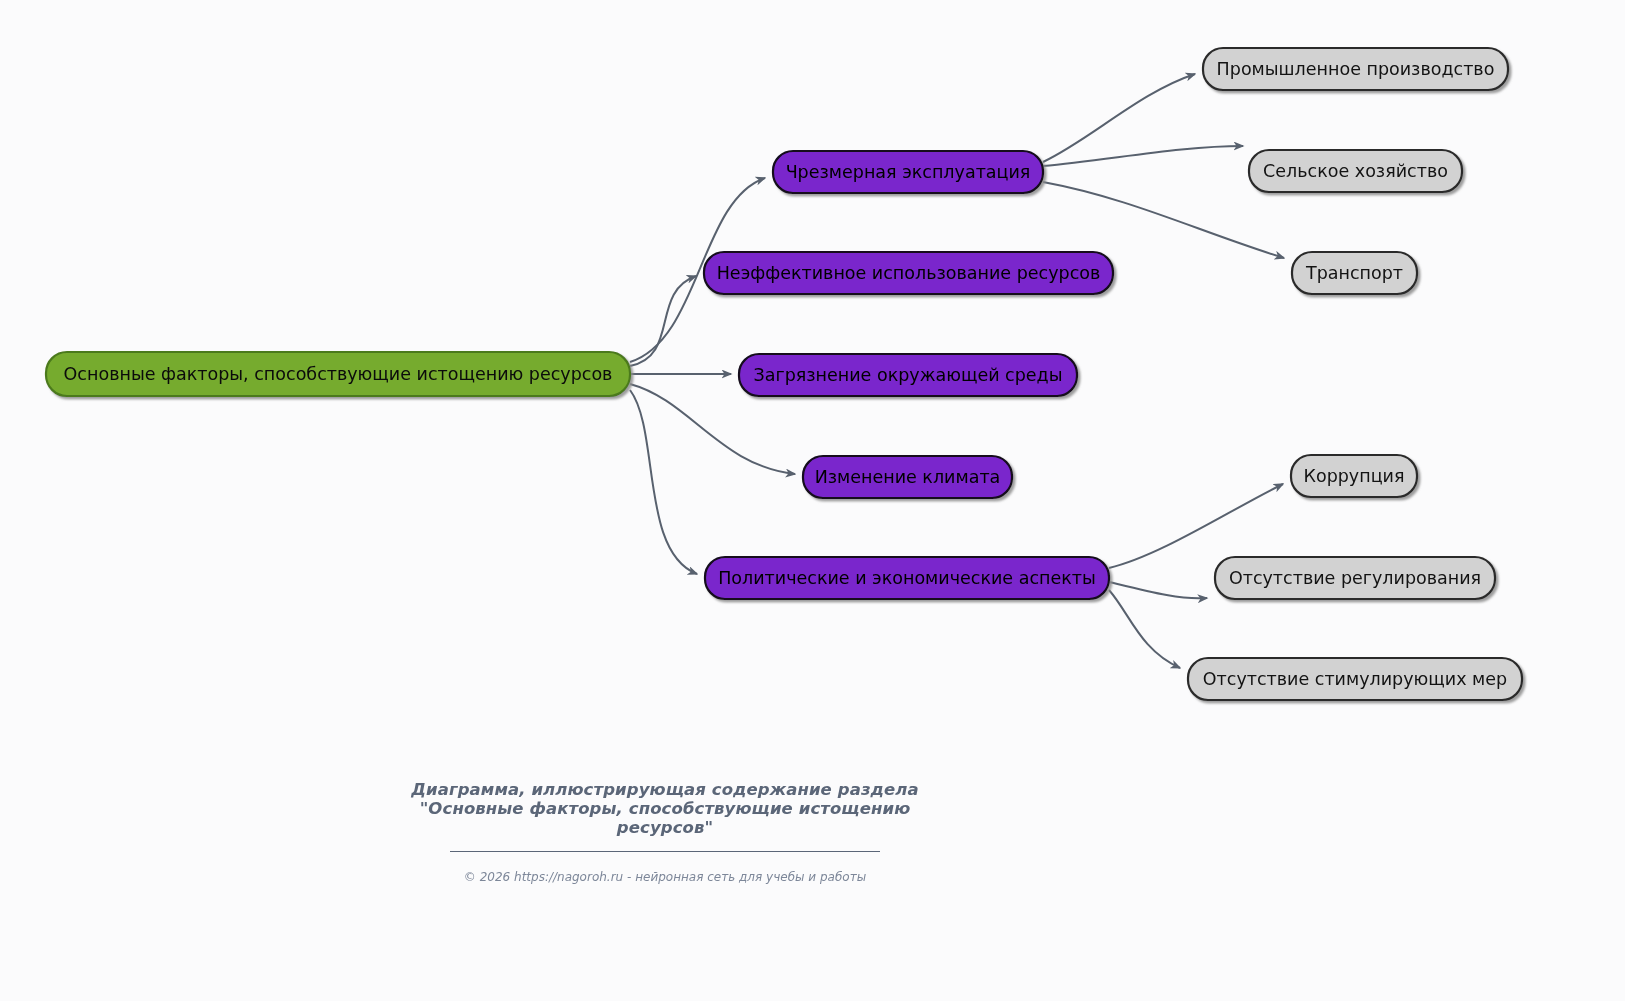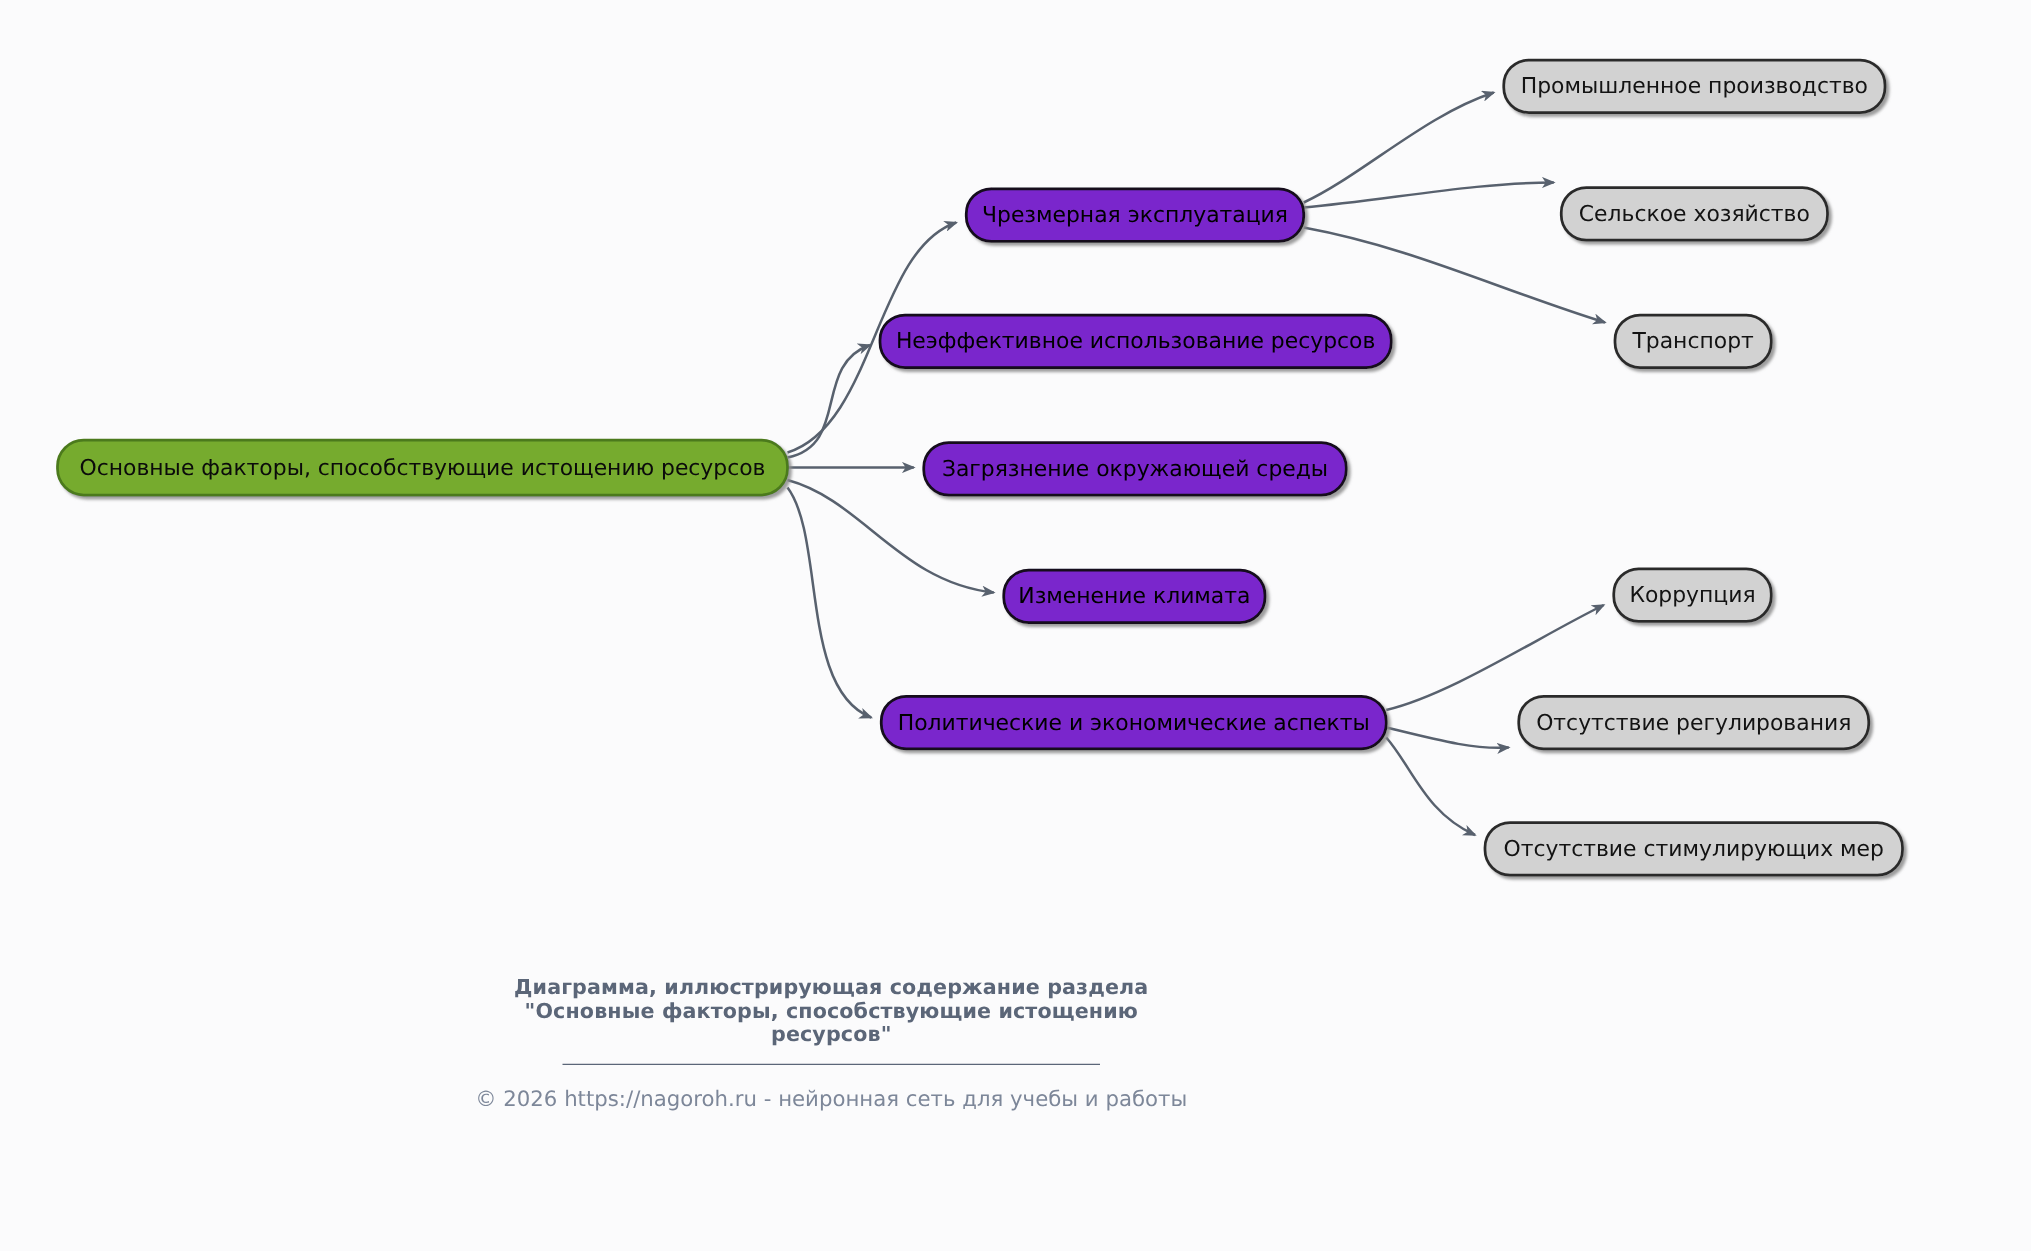--- a/index.html
+++ b/index.html
@@ -54,20 +54,21 @@
   .node-label-branch { fill: #000000; }
   .node-label-leaf { fill: #131313; }
 
   
   #caption-block {
     position: absolute;
     left: 0;
     top: 780px;
     width: 1330px;
     text-align: center;
+    font-style: italic;
   }
   .caption-title {
     font-family: "DejaVu Sans", "Liberation Sans", sans-serif;
     font-size: 16.5px;
     font-weight: bold;
     line-height: 19px;
     color: #5b6678;
     letter-spacing: 0.1px;
     white-space: pre-line;
     margin: 0 auto;
@@ -75,21 +76,21 @@
   }
   .caption-rule {
     width: 430px;
     height: 0;
     margin: 14px auto 0 auto;
     border-top: 1.6px solid #5b6678;
   }
   .caption-copyright {
     margin-top: 18px;
     font-family: "DejaVu Sans", "Liberation Sans", sans-serif;
-    font-size: 17px;
+    font-size: 12px;
     color: #7d8799;
     font-weight: normal;
   }
 </style>
 </head>
 <body>
 
 <div id="page">
 
   <svg id="diagram-svg" viewBox="0 0 1625 1001" xmlns="http://www.w3.org/2000/svg">

